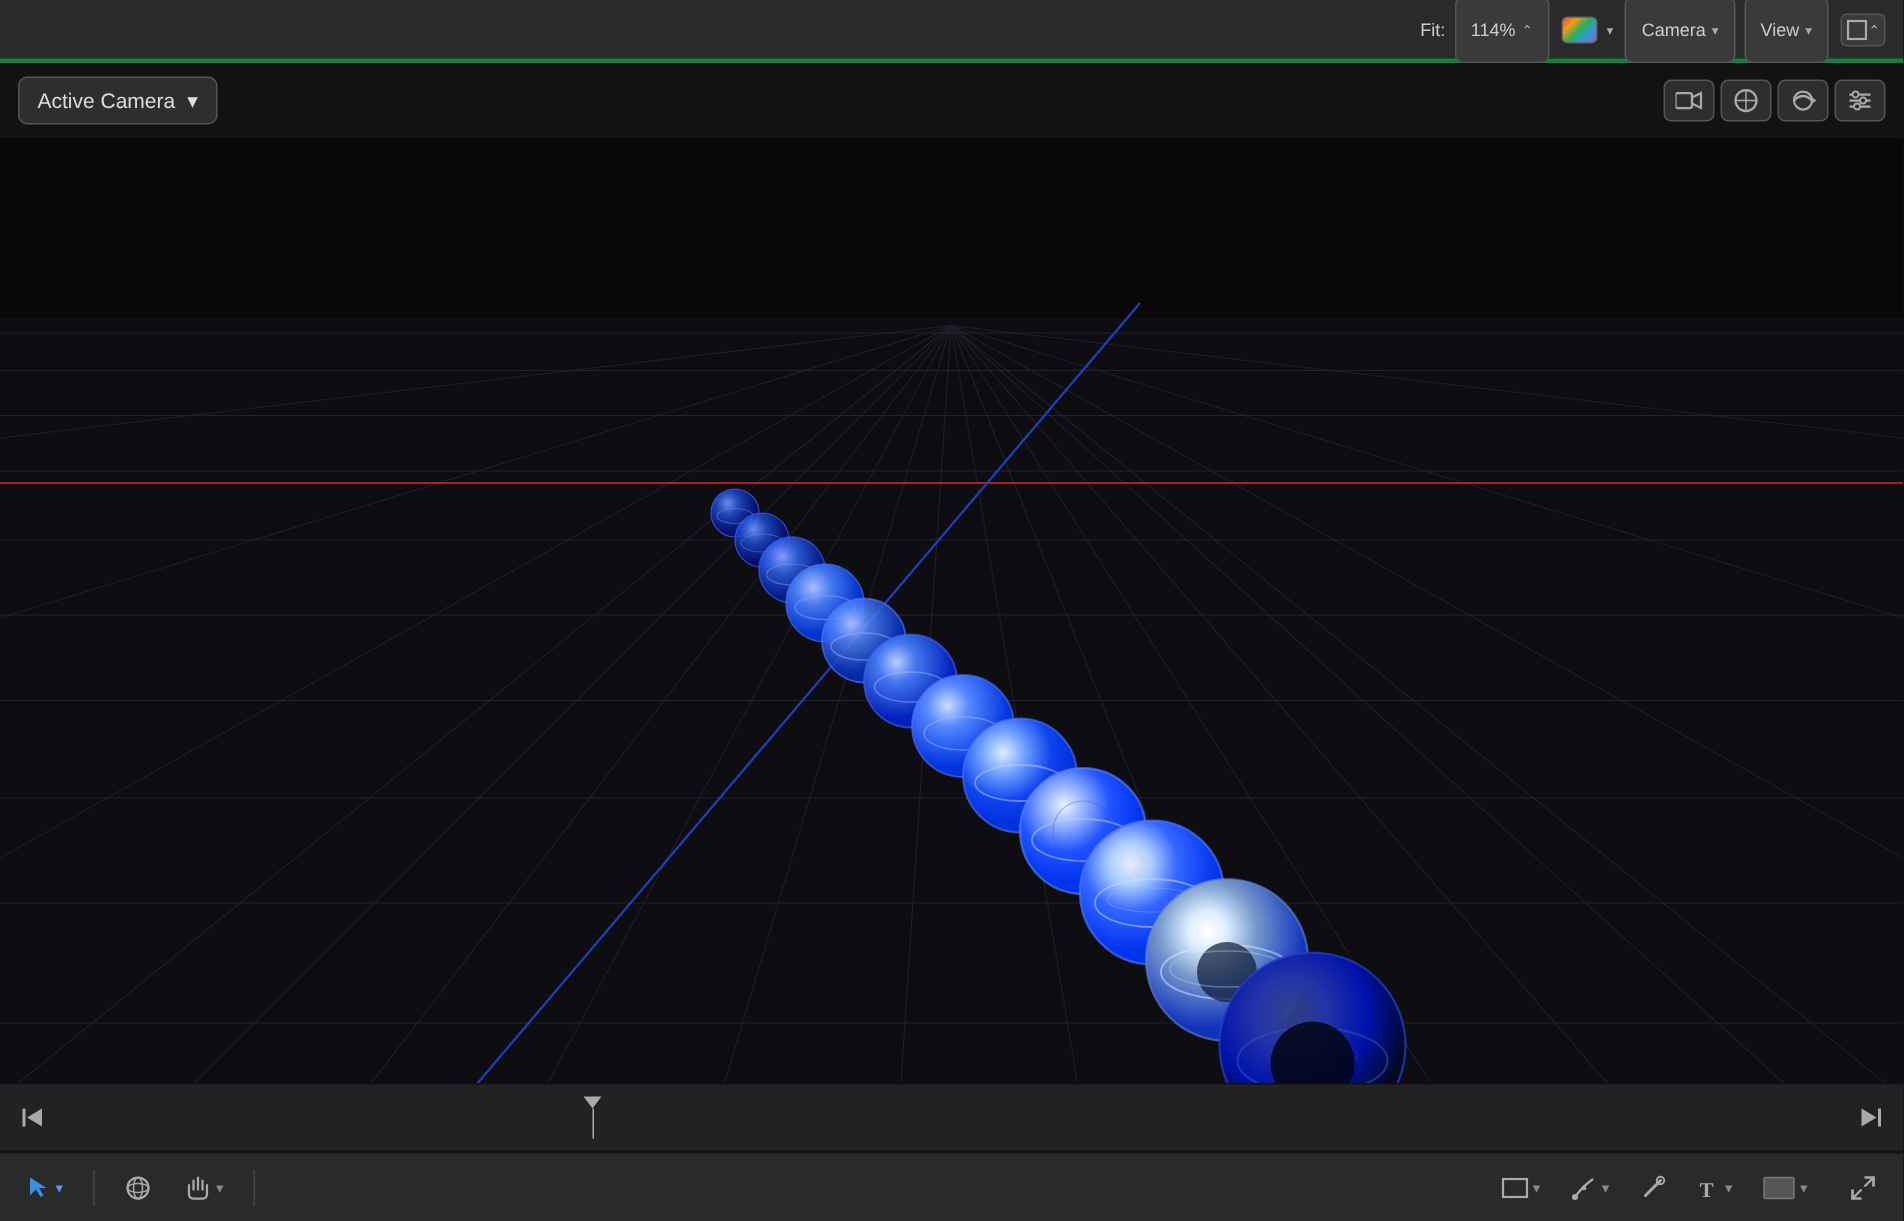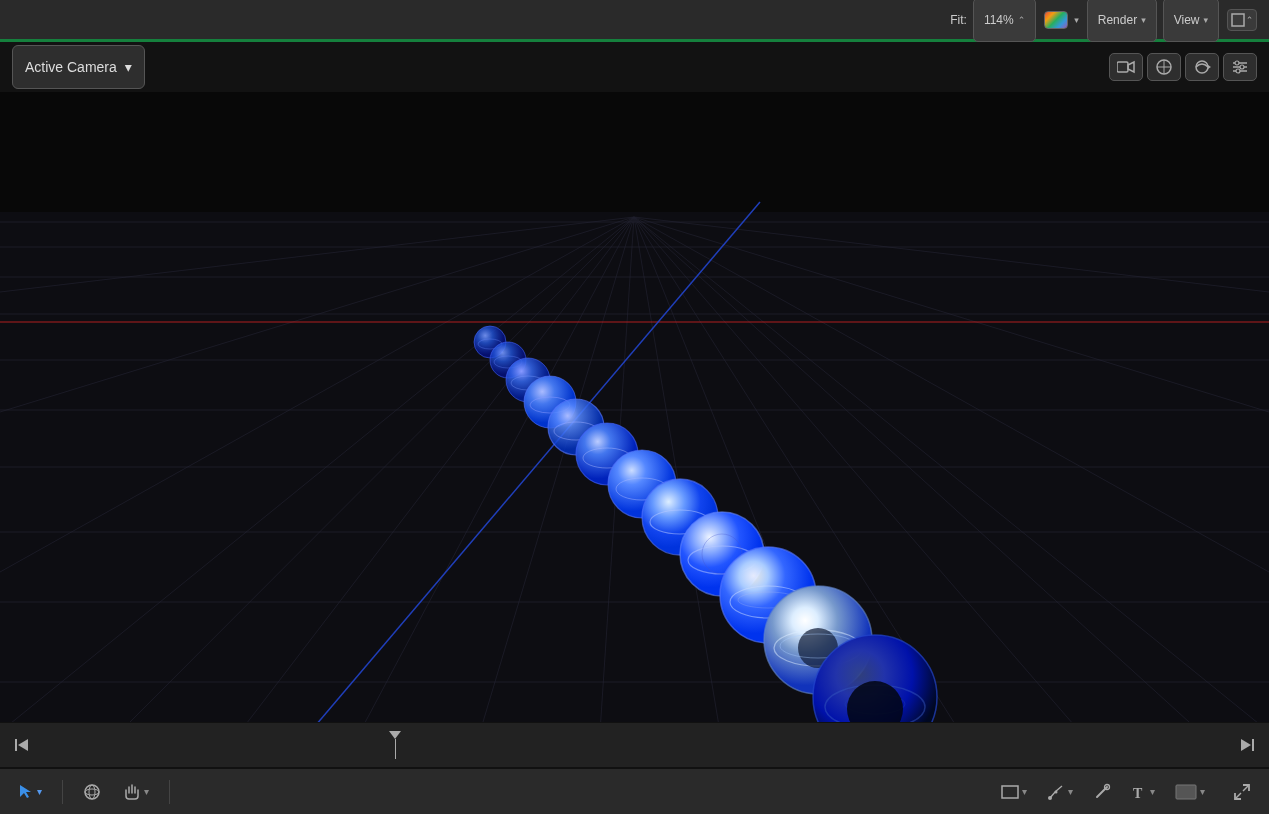--- a/index.html
+++ b/index.html
@@ -92,21 +92,21 @@
       background: #2e2e2e;
       border: 1px solid #555;
       border-radius: 6px;
       color: #ddd;
       font-size: 14px;
       padding: 2px 12px;
       cursor: pointer;
       display: flex;
       align-items: center;
       gap: 8px;
-      height: 44px;
+      height: 32px;
     }
     .camera-icons {
       display: flex;
       gap: 4px;
     }
     .cam-icon-btn {
       width: 34px;
       height: 28px;
       background: #2e2e2e;
       border: 1px solid #555;
@@ -237,21 +237,21 @@
       <span>114%</span>
       <span class="icon-chevron">⌃</span>
     </button>
   </div>
   <div class="toolbar-group">
     <div class="color-swatch"></div>
     <span class="icon-chevron">▾</span>
   </div>
   <div class="toolbar-group">
     <button class="toolbar-btn">
-      <span>Render</span>
+      <span>Camera</span>
       <span class="icon-chevron">▾</span>
     </button>
     <button class="toolbar-btn">
       <span>View</span>
       <span class="icon-chevron">▾</span>
     </button>
   </div>
   <div class="window-btn">
     <svg width="14" height="14" viewBox="0 0 14 14">
       <rect x="1" y="1" width="12" height="12" fill="none" stroke="#aaa" stroke-width="1.5"></rect>

